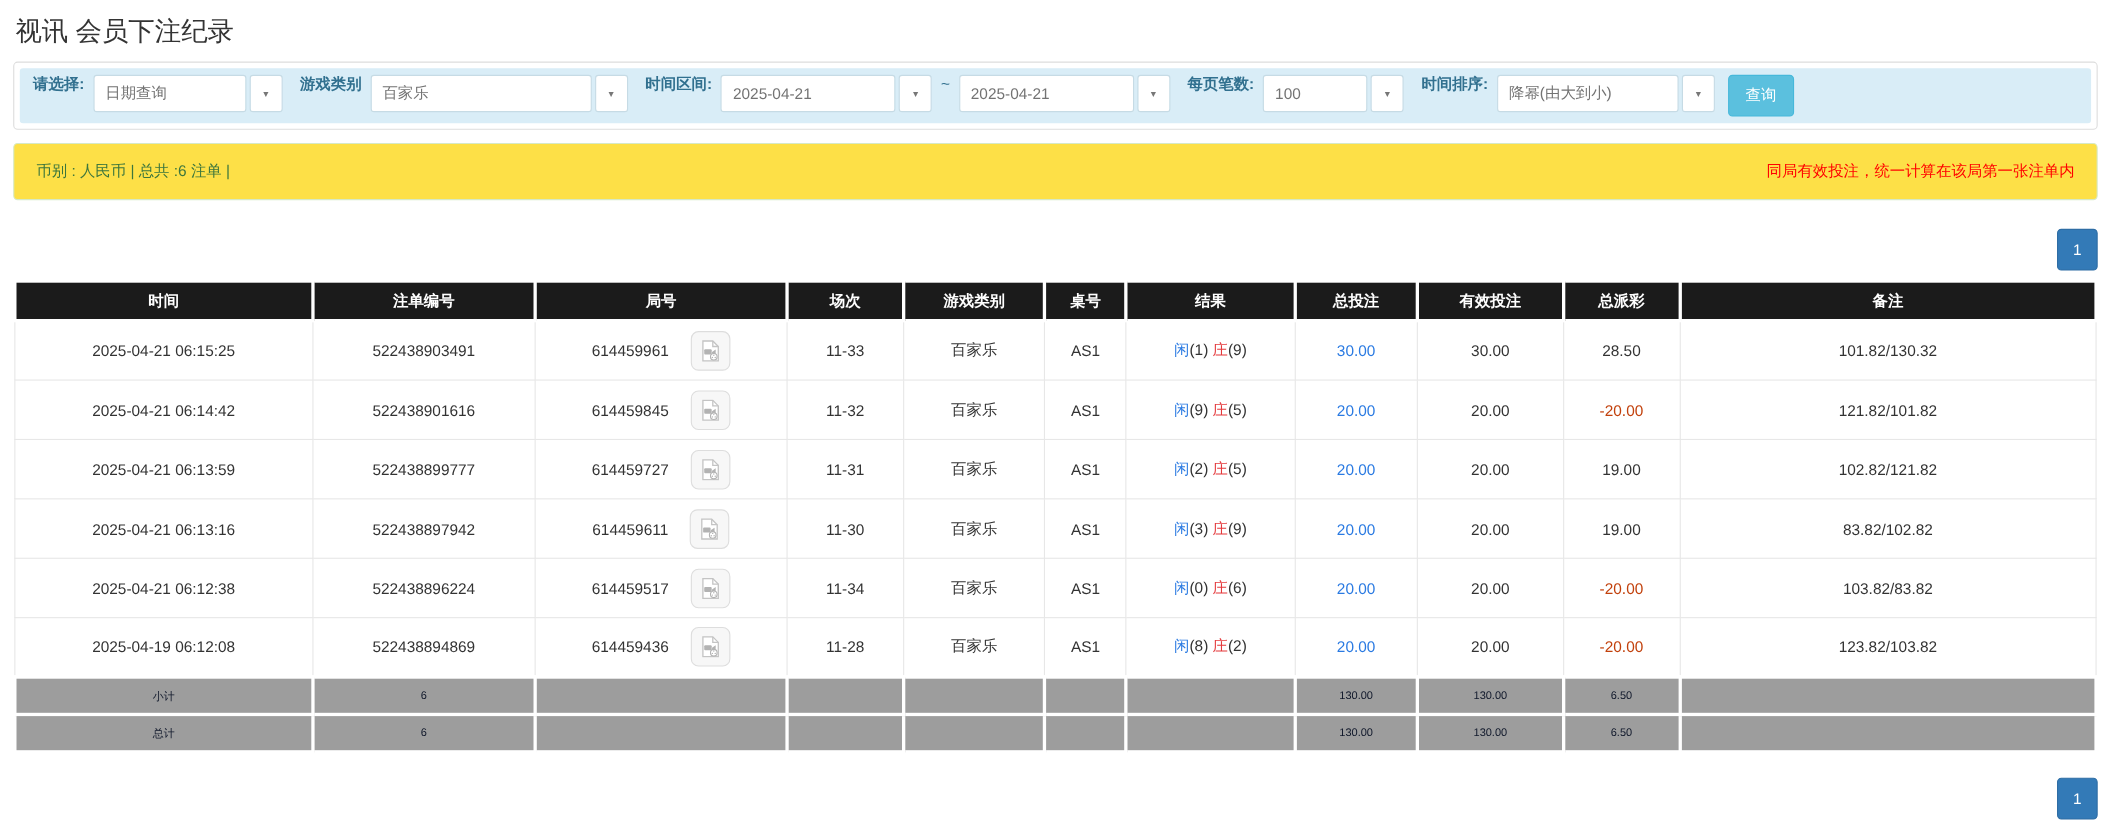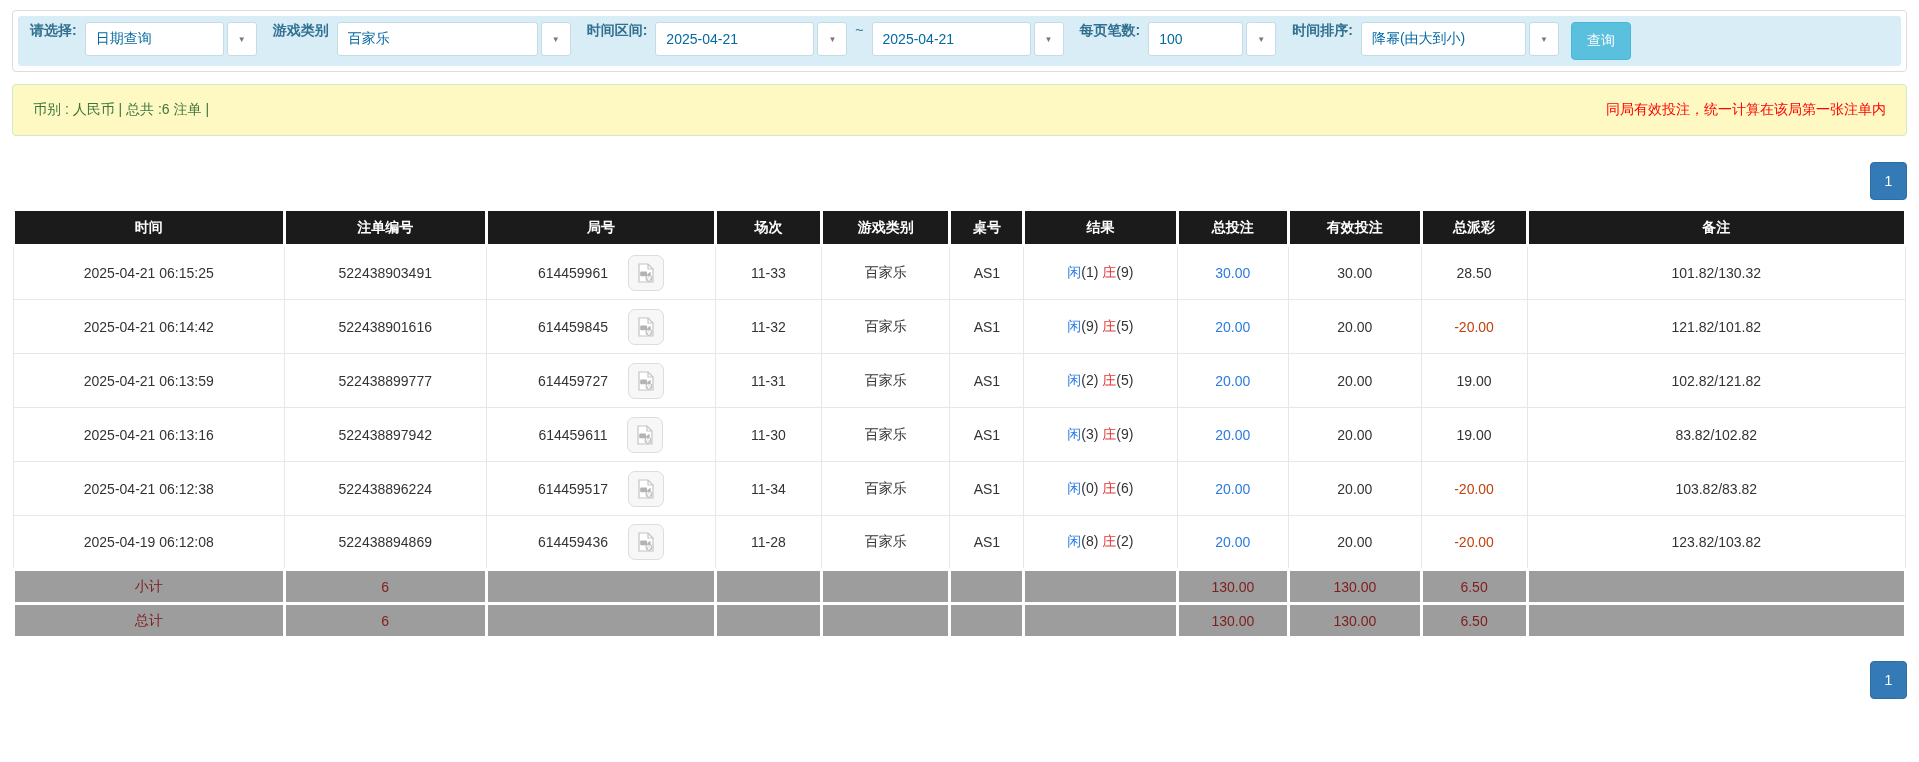--- a/index.html
+++ b/index.html
@@ -11,29 +11,29 @@
   .page-title { font-size:24px; color:#333; font-weight:normal; padding:2px 2px 12px 2px; }
 
   
   .filter-panel { border:1px solid #ddd; border-radius:4px; padding:5px; background:#fff; }
   .filter-bar { background:#d9edf7; border-radius:3px; min-height:50px; display:flex;
     align-items:flex-start; padding:6px 12px; gap:8px; flex-wrap:nowrap; }
   .f-label { color:#31708f; font-weight:bold; font-size:14px; white-space:nowrap; margin-left:8px; }
   .f-label:first-child { margin-left:0; }
   .combo { display:flex; align-items:stretch; gap:3px; height:34px; }
   .combo-text { background:#fff; border:1px solid #c6dbe5; border-radius:3px; display:flex;
-    align-items:center; padding:0 10px; font-size:14px; color:#0369a1; flex:1; white-space:nowrap; }
+    align-items:center; padding:0 10px; font-size:14px; color:#737373; flex:1; white-space:nowrap; }
   .combo-caret { background:#fff; border:1px solid #c6dbe5; border-radius:3px; width:30px;
     display:flex; align-items:center; justify-content:center; font-size:8px; color:#777; cursor:pointer; }
   .tilde { color:#31708f; font-size:14px; }
   .search-btn { background:#5bc0de; border:1px solid #46b8da; color:#fff; font-size:14px;
     border-radius:4px; height:38px; padding:0 15px; cursor:pointer; margin-left:4px; }
 
   
-  .summary-bar { margin-top:12px; background:#fef9c3; border:1px solid #d6e9c6; border-radius:4px;
+  .summary-bar { margin-top:12px; background:#fde047; border:1px solid #d6e9c6; border-radius:4px;
     height:52px; display:flex; align-items:center; justify-content:space-between; padding:0 20px; }
   .summary-left { color:#3c763d; font-size:14px; }
   .summary-right { color:#ff0000; font-size:14px; }
 
   
   .pager { text-align:right; margin-top:26px; margin-bottom:8px; }
   .pager.bottom { margin-top:22px; }
   .page-btn { display:inline-block; min-width:37px; height:38px; line-height:36px; text-align:center;
     background:#337ab7; border:1px solid #2e6da4; color:#fff; font-size:14px; border-radius:4px; cursor:pointer; }
 
@@ -44,28 +44,29 @@
   .records tbody td { height:54px; text-align:center; font-size:14px; color:#333;
     border:1px solid #e7e7e7; background:#fff; }
   .round-cell-inner { display:flex; align-items:center; justify-content:center; gap:20px; }
   .video-btn { width:36px; height:36px; background:#f7f7f7; border:1px solid #ddd; border-radius:7px;
     cursor:pointer; display:inline-flex; align-items:center; justify-content:center; padding:0; }
   .player { color:#2a7ae2; }
   .banker { color:#e4393c; }
   .score { color:#333; }
   a.bet-link { color:#2a7ae2; text-decoration:none; cursor:pointer; }
   .c-payout.neg { color:#c2410c; }
-  .records tr.summary-row td { background:#9d9d9d; color:#7f1d1d; font-size:14px; height:34px;
+  .records tr.summary-row td { background:#9d9d9d; color:#0f172a; font-size:10px; height:34px;
     border:3px solid #fff; }
 </style>
 </head>
 <body>
 
 <div class="page">
 
+  <h1 class="page-title">视讯 会员下注纪录</h1>
 
   <div class="filter-panel">
     <div class="filter-bar">
 
       <span class="f-label">请选择:</span>
       <div class="combo" style="width:172px">
         <span class="combo-text">日期查询</span>
         <span class="combo-caret">▼</span>
       </div>
 

